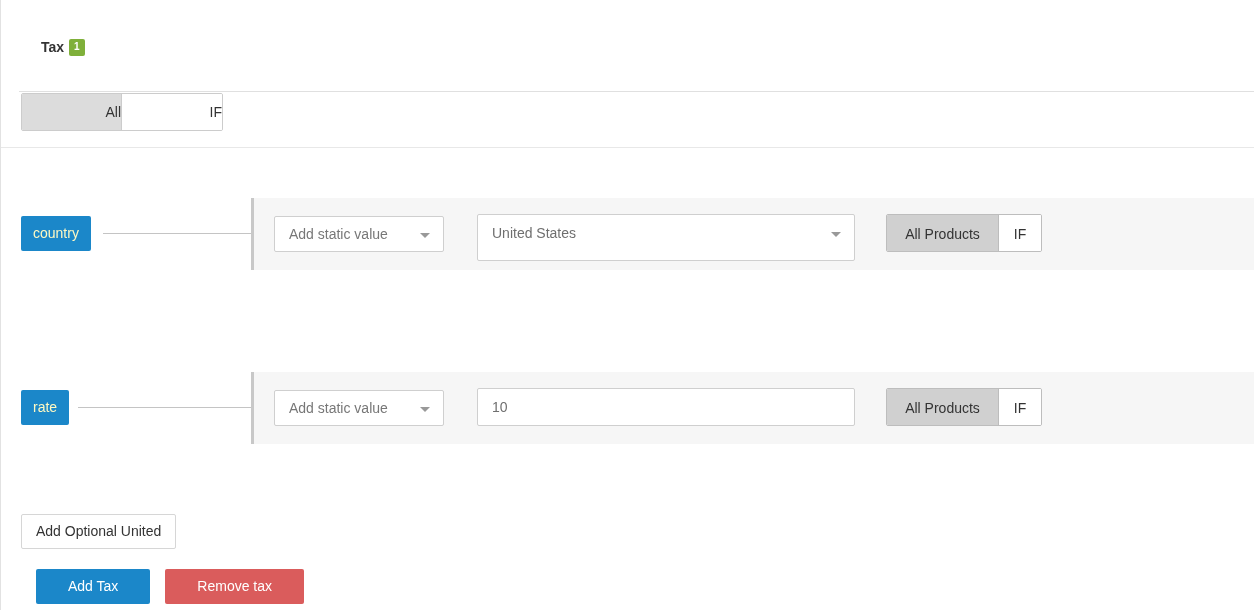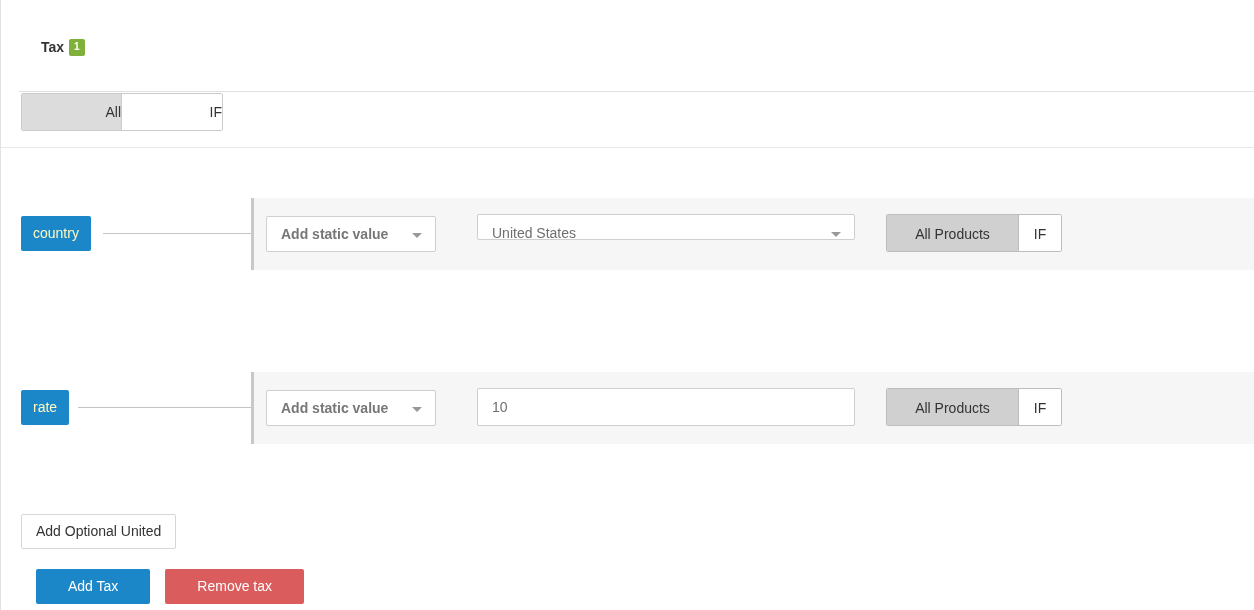--- a/index.html
+++ b/index.html
@@ -160,31 +160,30 @@
     position: absolute;
     right: 13px;
     top: 16px;
     width: 0; height: 0;
     border-left: 5px solid transparent;
     border-right: 5px solid transparent;
     border-top: 5px solid #999999;
   }
 
   .static-select {
-    left: 12px;
+    left: 20px;
     top: 18px;
     width: 170px;
-    font-weight: bold;
   }
 
   .value-select {
     left: 223px;
     top: 16px;
     width: 378px;
-    height: 26px;
+    height: 47px;
     line-height: 36px;
     color: #6f6f6f;
   }
   .value-select .caret { top: 17px; }
 
   .text-input {
     left: 223px;
     top: 16px;
     width: 378px;
     height: 38px;
@@ -215,21 +214,21 @@
     color: #333333;
     background: #ffffff;
     border: 0;
     border-right: 1px solid #bdbdbd;
     font-family: "Liberation Sans", sans-serif;
     cursor: pointer;
     box-sizing: border-box;
   }
   .scope-group .seg:last-child { border-right: 0; }
   .scope-group .seg.active { background: #d0d0d0; }
-  .scope-group .seg-all { width: 132px; }
+  .scope-group .seg-all { width: 112px; }
   .scope-group .seg-if  { width: 42px; }
 
   
   .btn-optional {
     position: absolute;
     left: 20px;
     top: 514px;
     height: 35px;
     padding: 0 14px;
     background: #ffffff;

